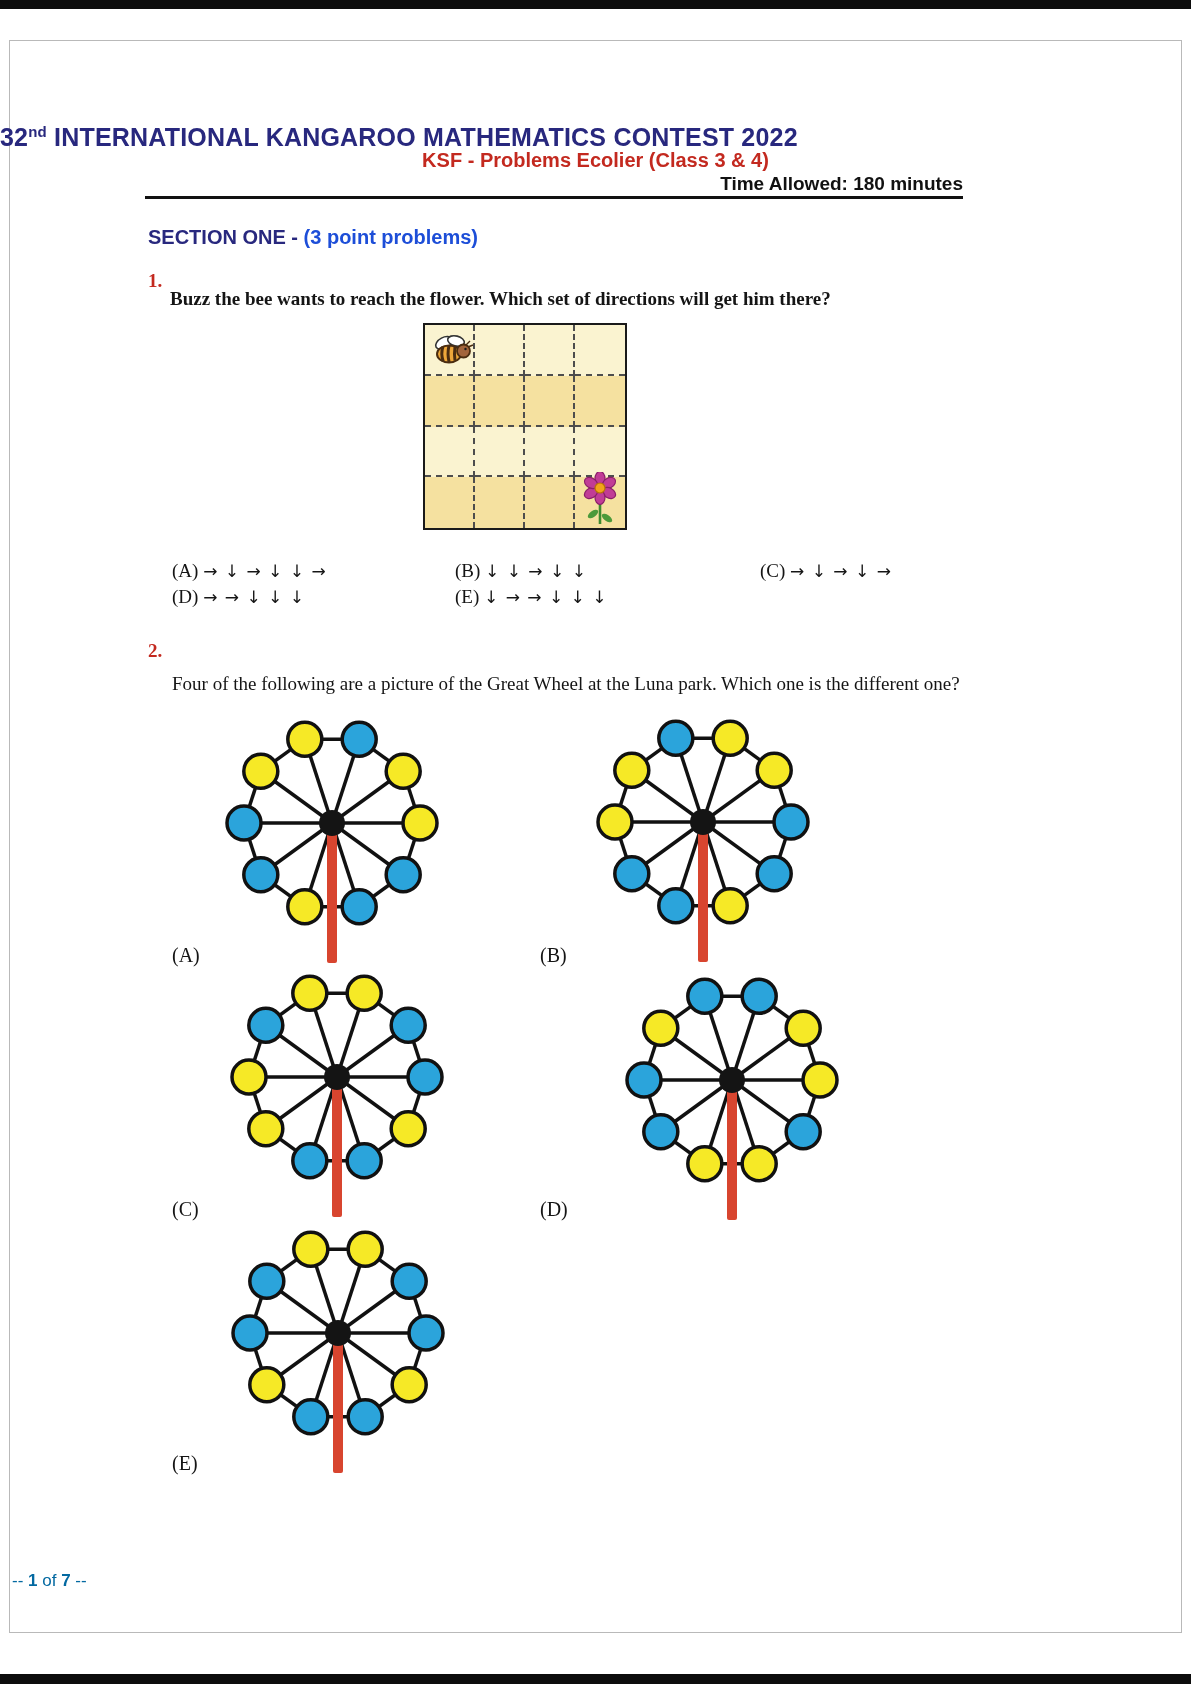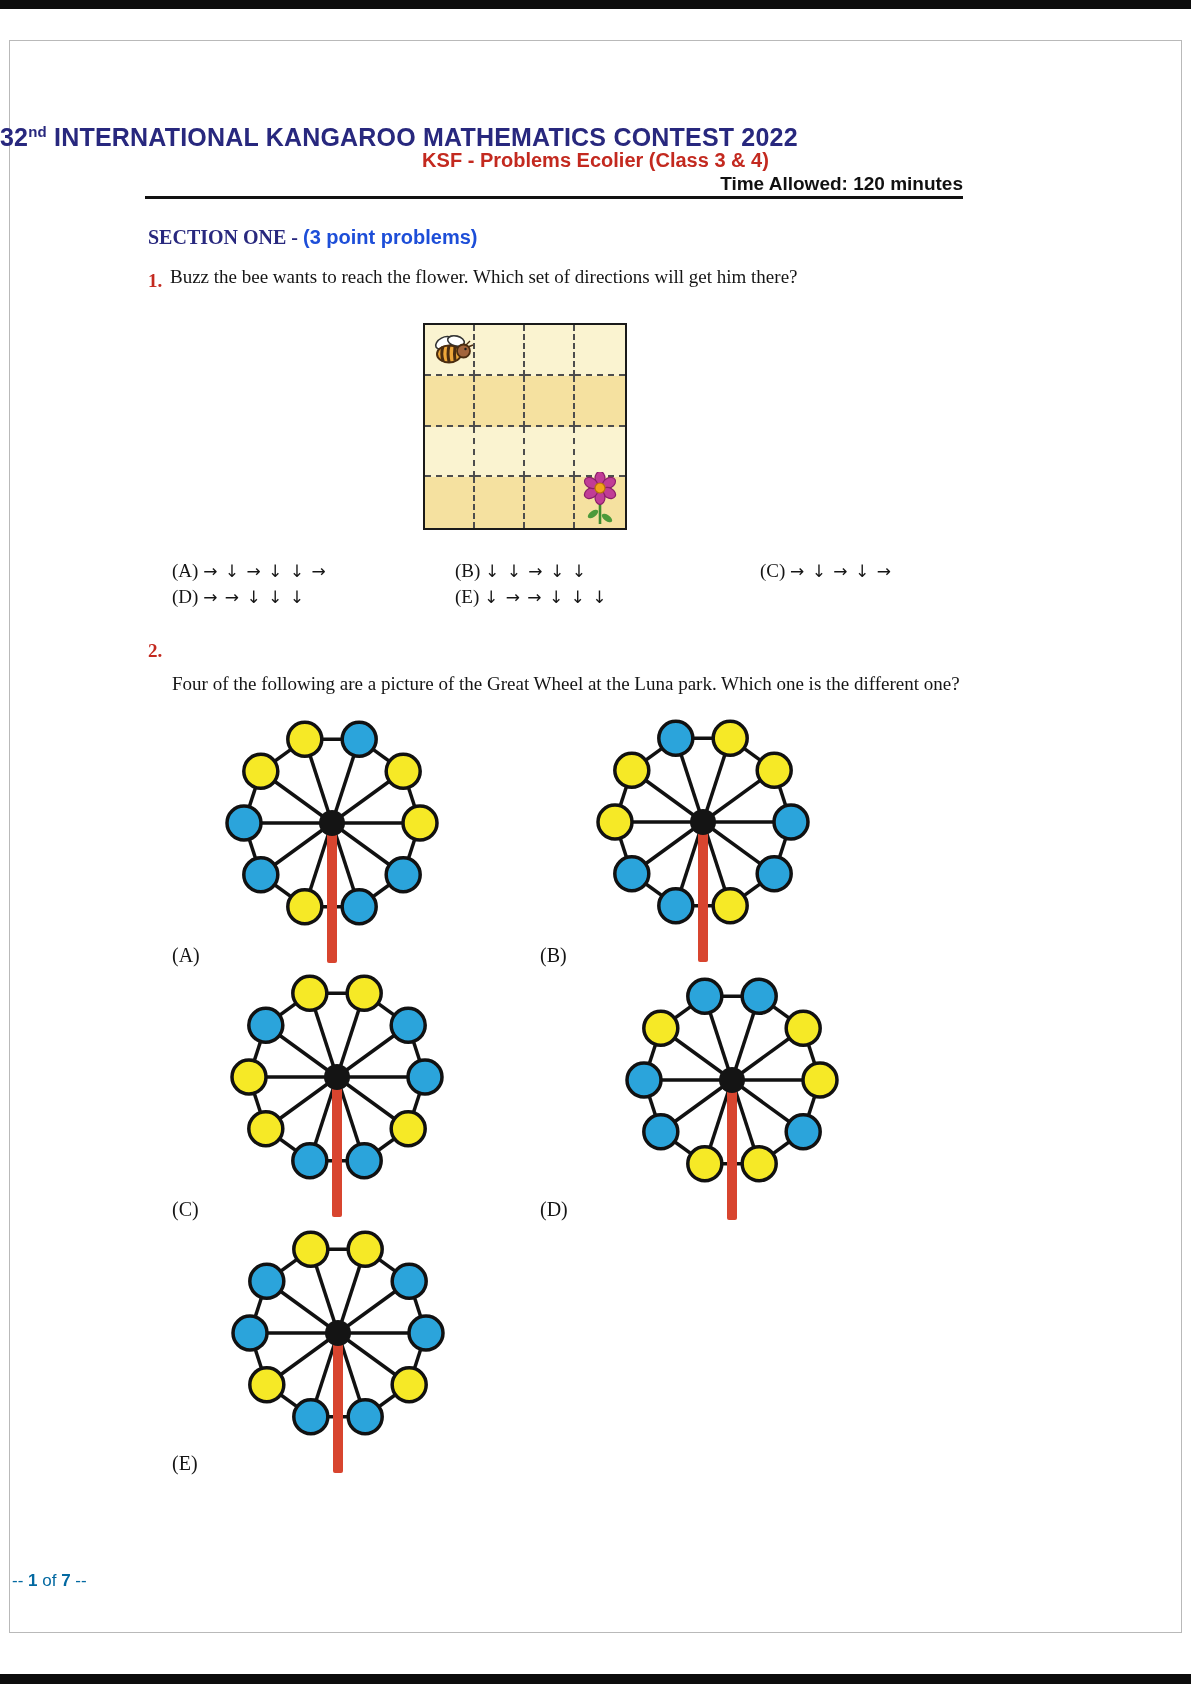--- a/index.html
+++ b/index.html
@@ -13,28 +13,28 @@
   .title{left:0;top:123px;width:1081px;text-align:left;
          font-family:"Liberation Sans",sans-serif;font-weight:bold;font-size:25px;color:#28287e;letter-spacing:.2px;}
   .title sup{font-size:60%;vertical-align:super;}
   .subtitle{left:0;top:149px;width:1191px;text-align:center;
             font-family:"Liberation Sans",sans-serif;font-weight:bold;font-size:20px;color:#c3291f;}
   .time-allowed{right:228px;top:173px;font-family:"Liberation Sans",sans-serif;font-weight:bold;font-size:19px;color:#111;}
   .header-rule{left:145px;top:196px;width:818px;height:2.5px;background:#111;}
 
   
   .section-head{left:148px;top:226px;font-family:"Liberation Sans",sans-serif;font-weight:bold;font-size:20px;}
-  .section-head .blue{color:#28287e;font-family:Liberation Serif, serif;}
+  .section-head .blue{color:#28287e;}
   .section-head .black{color:#1d4ed8;}
 
   
   .qnum{font-weight:bold;color:#c3291f;font-size:19px;}
   .qtext{font-size:19px;color:#151515;}
   .q1-num{left:148px;top:270px;}
-  .q1-text{left:170px;top:266px;width:820px;}
+  .q1-text{left:170px;top:288px;width:820px;font-weight:bold;}
   .q2-num{left:148px;top:640px;}
   .q2-text{left:172px;top:671px;width:792px;text-align:justify;line-height:26px;}
 
   
   .q1-grid{left:423px;top:323px;width:204px;height:207px;border:2.5px solid #1a1a1a;box-sizing:border-box;}
   .q1-grid-cells{position:absolute;inset:0;display:grid;grid-template-columns:repeat(4,1fr);grid-template-rows:repeat(4,1fr);}
   .gcell{box-sizing:border-box;}
   .gcell.dr{border-right:2px dashed #4d4d4d;}
   .gcell.db{border-bottom:2px dashed #4d4d4d;}
   .bee{left:5px;top:7px;}
@@ -56,21 +56,21 @@
 </head>
 <body>
 
 <div class="abs scan-bar" style="top:0;height:9px;"></div>
 <div class="abs scan-bar" style="top:1674px;height:10px;"></div>
 
 <div class="abs page-frame"></div>
 
 <div class="abs title"><span>32</span><sup>nd</sup><span> INTERNATIONAL KANGAROO MATHEMATICS CONTEST 2022</span></div>
 <div class="abs subtitle">KSF - Problems Ecolier (Class 3 &amp; 4)</div>
-<div class="abs time-allowed">Time Allowed: 120 minutes</div>
+<div class="abs time-allowed">Time Allowed: 180 minutes</div>
 <div class="abs header-rule"></div>
 
 <div class="abs section-head"><span class="blue">SECTION ONE - </span><span class="black">(3 point problems)</span></div>
 
 <div class="abs qnum q1-num">1.</div>
 <div class="abs qtext q1-text">Buzz the bee wants to reach the flower. Which set of directions will get him there?</div>
 
 <div class="abs q1-grid">
   <div class="q1-grid-cells">
       <div class="gcell dr db" style="background: rgb(250, 243, 208);"></div>

